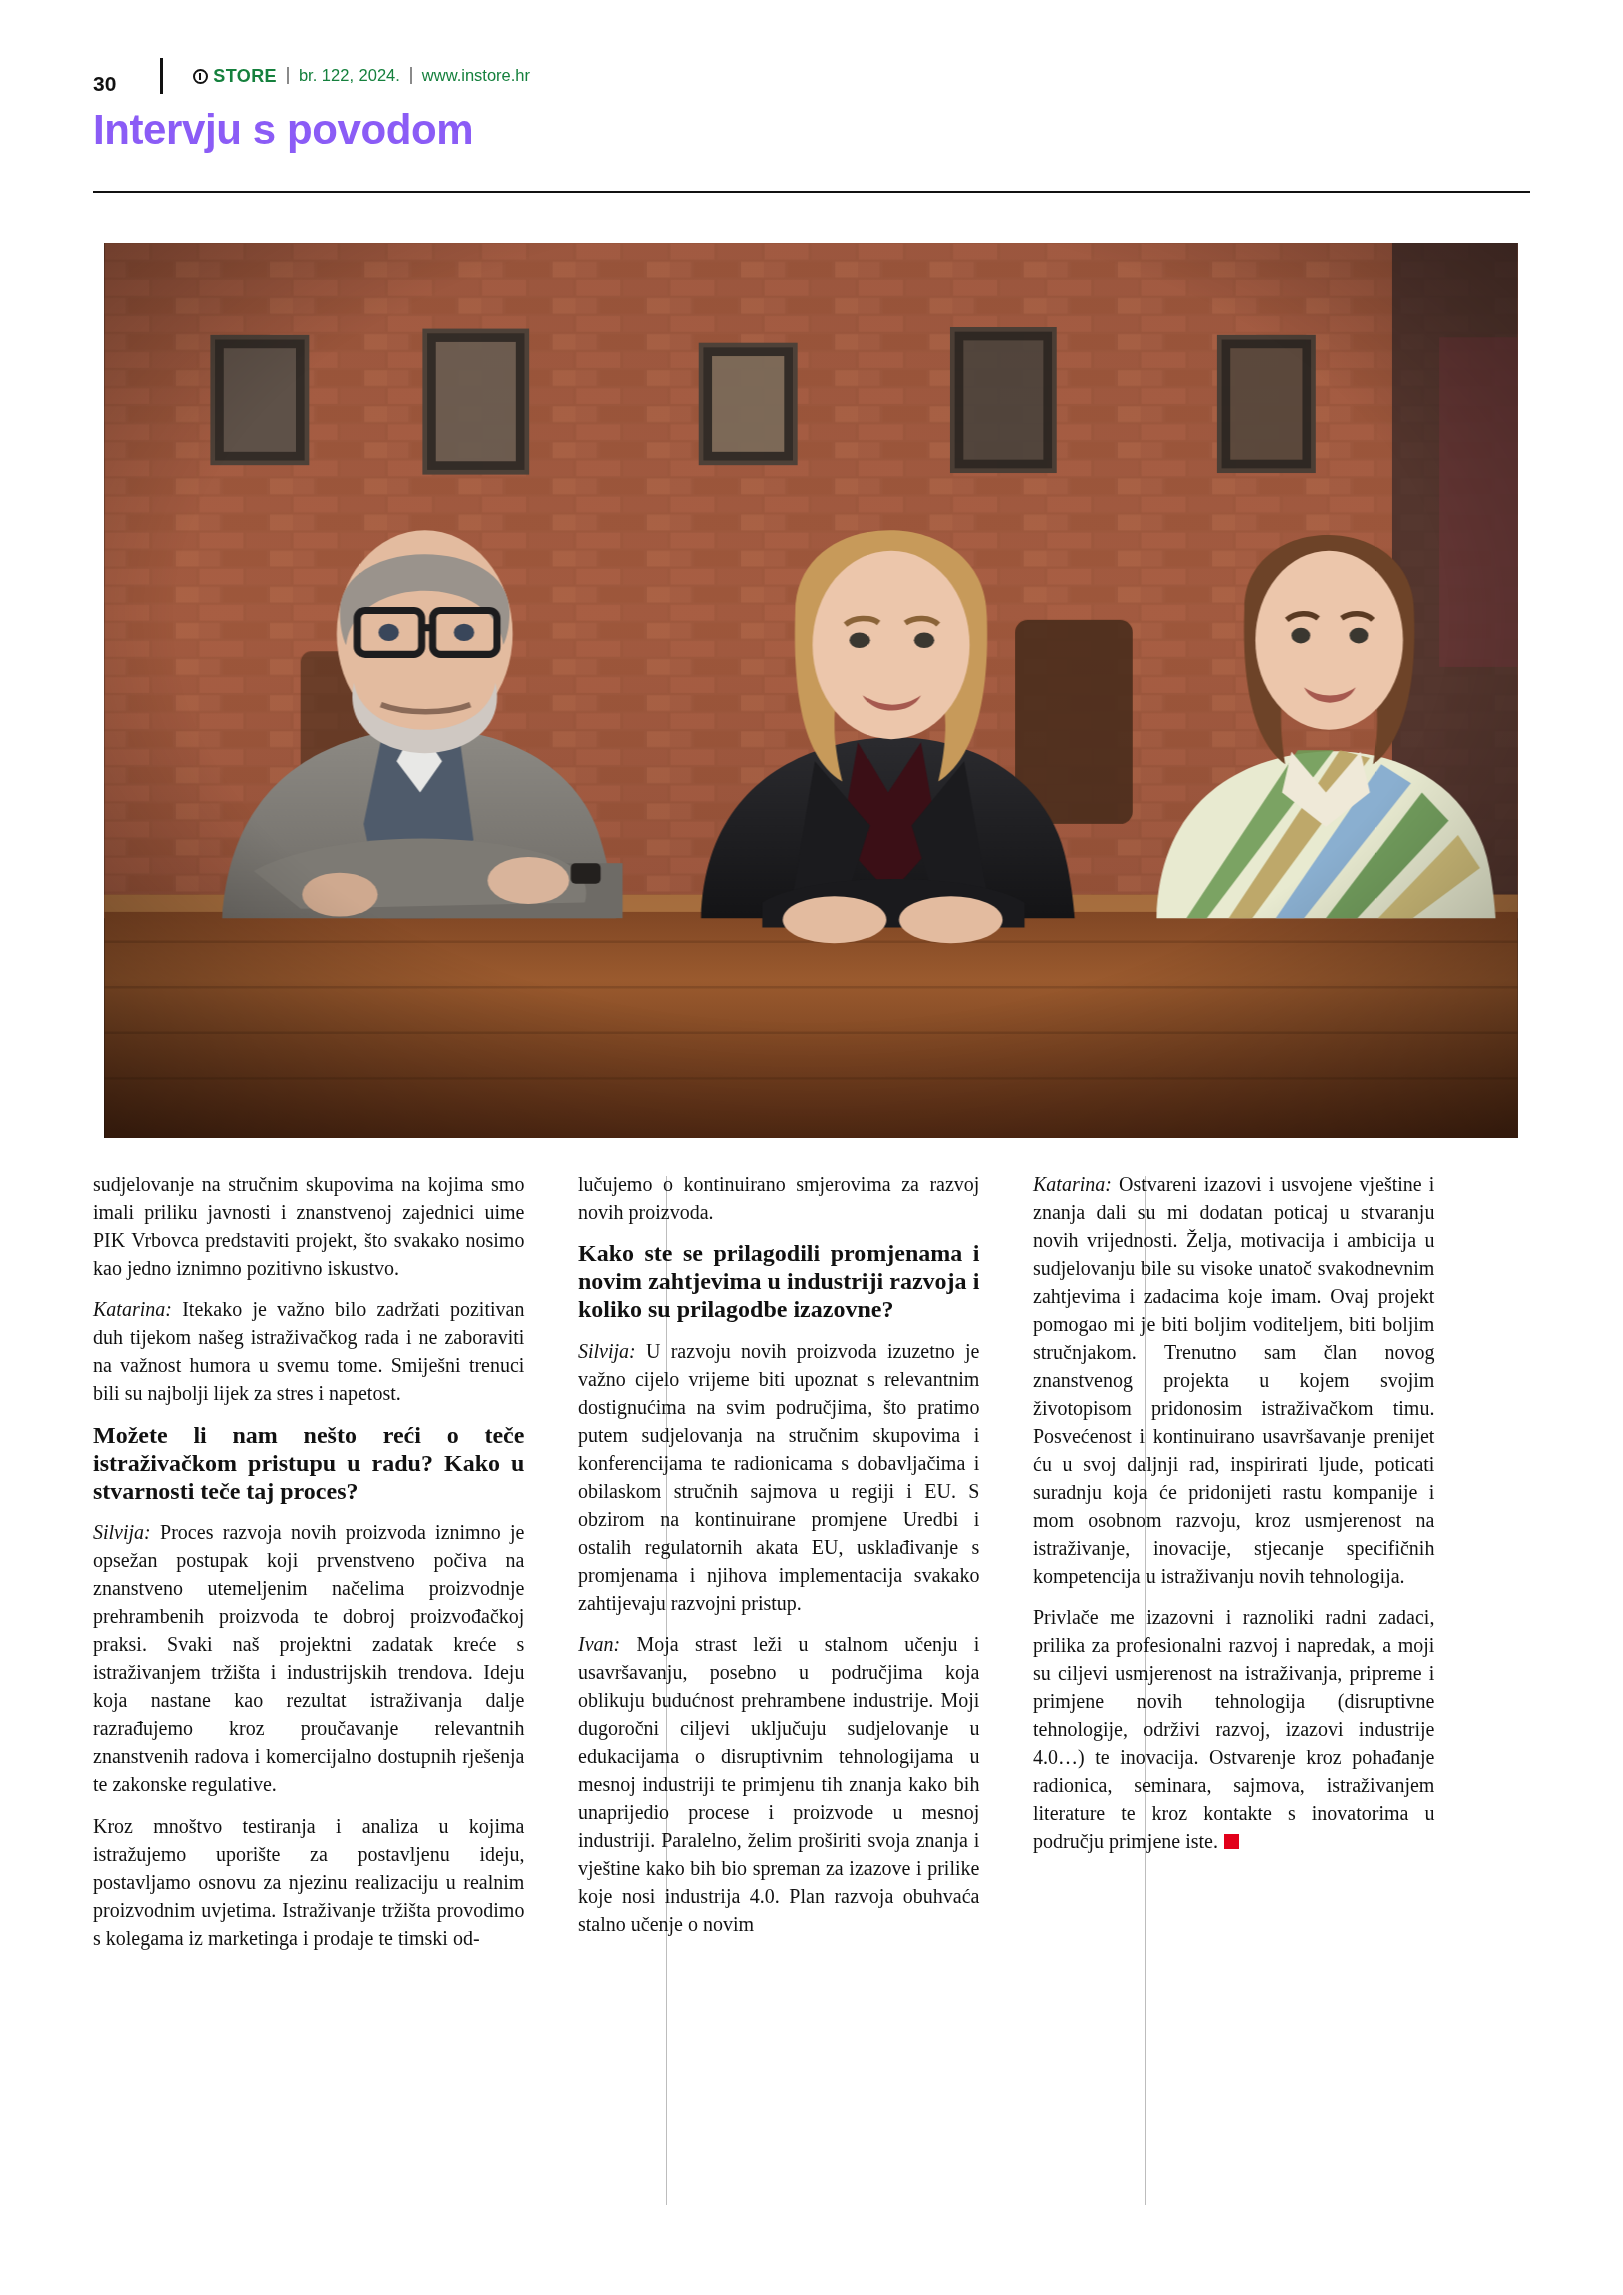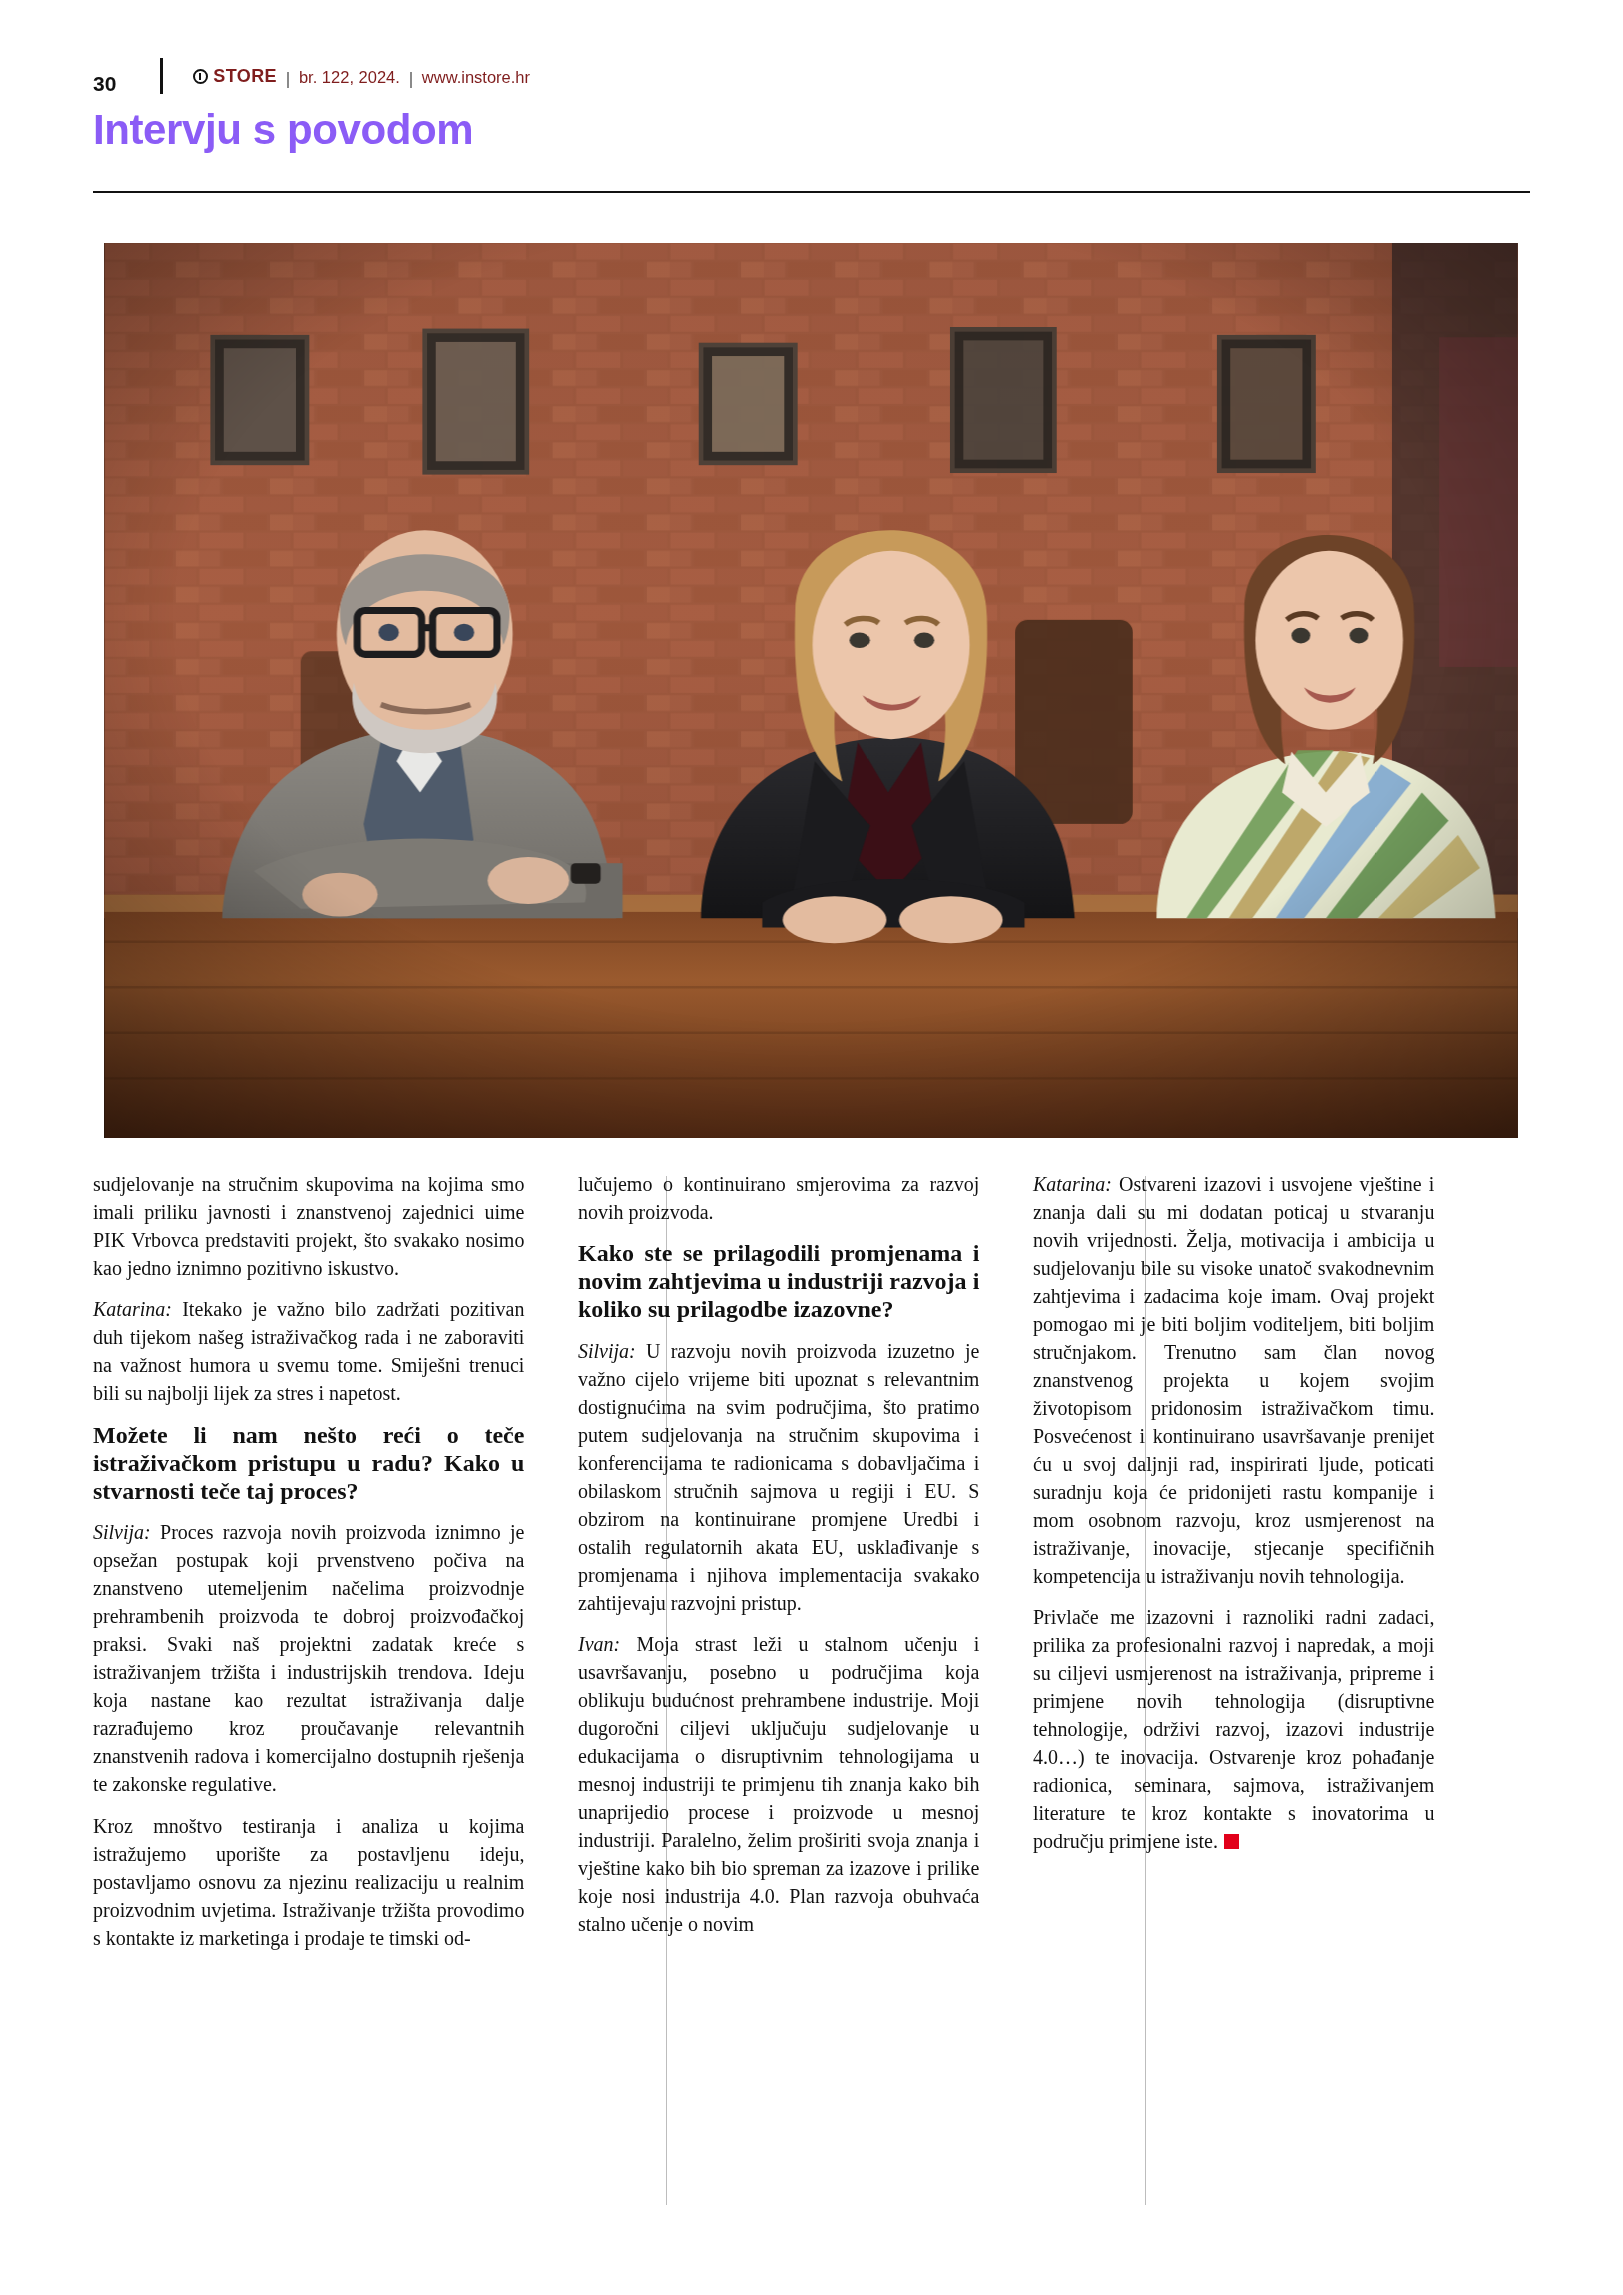--- a/index.html
+++ b/index.html
@@ -46,24 +46,24 @@
   }
   .rule-vert {
     width: 2.4px;
     height: 36px;
     background: #111;
     margin-left: 20.4px;
     margin-right: 30px;
   }
   .brand {
     display: flex;
-    align-items: flex-end;
+    align-items: flex-start;
     font-family: "Liberation Sans", sans-serif;
     font-size: 16.5px;
-    color: #7f1d1d;
+    color: #15803d;
   }
   .brand-logo {
     display: inline-flex;
     align-items: center;
     font-weight: bold;
     font-size: 18px;
     letter-spacing: 0.4px;
   }
   .brand-logo .mark {
     display: inline-block;
@@ -338,21 +338,21 @@
 
   <div class="columns">
     <div class="col-divider div1"></div>
     <div class="col-divider div2"></div>
 
     <div class="col" id="col-0">
         <p>sudjelovanje na stručnim skupovima na kojima smo imali priliku javnosti i znanstvenoj zajednici uime PIK Vrbovca predstaviti projekt, što svakako nosimo kao jedno iznimno pozitivno iskustvo.</p>
         <p><span class="spk">Katarina:</span><span> Itekako je važno bilo zadržati pozitivan duh tijekom našeg istraživačkog rada i ne zaboraviti na važnost humora u svemu tome. Smiješni trenuci bili su najbolji lijek za stres i napetost.</span></p>
         <p class="q">Možete li nam nešto reći o teče istraživačkom pristupu u radu? Kako u stvarnosti teče taj proces?</p>
         <p><span class="spk">Silvija:</span><span> Proces razvoja novih proizvoda iznimno je opsežan postupak koji prvenstveno počiva na znanstveno utemeljenim načelima proizvodnje prehrambenih proizvoda te dobroj proizvođačkoj praksi. Svaki naš projektni zadatak kreće s istraživanjem tržišta i industrijskih trendova. Ideju koja nastane kao rezultat istraživanja dalje razrađujemo kroz proučavanje relevantnih znanstvenih radova i komercijalno dostupnih rješenja te zakonske regulative.</span></p>
-        <p>Kroz mnoštvo testiranja i analiza u kojima istražujemo uporište za postavljenu ideju, postavljamo osnovu za njezinu realizaciju u realnim proizvodnim uvjetima. Istraživanje tržišta provodimo s kontakte iz marketinga i prodaje te timski od-</p>
+        <p>Kroz mnoštvo testiranja i analiza u kojima istražujemo uporište za postavljenu ideju, postavljamo osnovu za njezinu realizaciju u realnim proizvodnim uvjetima. Istraživanje tržišta provodimo s kolegama iz marketinga i prodaje te timski od-</p>
       </div>
     <div class="col" id="col-1">
         <p>lučujemo o kontinuirano smjerovima za razvoj novih proizvoda.</p>
         <p class="q">Kako ste se prilagodili promjenama i novim zahtjevima u industriji razvoja i koliko su prilagodbe izazovne?</p>
         <p><span class="spk">Silvija:</span><span> U razvoju novih proizvoda izuzetno je važno cijelo vrijeme biti upoznat s relevantnim dostignućima na svim područjima, što pratimo putem sudjelovanja na stručnim skupovima i konferencijama te radionicama s dobavljačima i obilaskom stručnih sajmova u regiji i EU. S obzirom na kontinuirane promjene Uredbi i ostalih regulatornih akata EU, usklađivanje s promjenama i njihova implementacija svakako zahtijevaju razvojni pristup.</span></p>
         <p><span class="spk">Ivan:</span><span> Moja strast leži u stalnom učenju i usavršavanju, posebno u područjima koja oblikuju budućnost prehrambene industrije. Moji dugoročni ciljevi uključuju sudjelovanje u edukacijama o disruptivnim tehnologijama u mesnoj industriji te primjenu tih znanja kako bih unaprijedio procese i proizvode u mesnoj industriji. Paralelno, želim proširiti svoja znanja i vještine kako bih bio spreman za izazove i prilike koje nosi industrija 4.0. Plan razvoja obuhvaća stalno učenje o novim</span></p>
       </div>
     <div class="col" id="col-2">
         <p><span class="spk">Katarina:</span><span> Ostvareni izazovi i usvojene vještine i znanja dali su mi dodatan poticaj u stvaranju novih vrijednosti. Želja, motivacija i ambicija u sudjelovanju bile su visoke unatoč svakodnevnim zahtjevima i zadacima koje imam. Ovaj projekt pomogao mi je biti boljim voditeljem, biti boljim stručnjakom. Trenutno sam član novog znanstvenog projekta u kojem svojim životopisom pridonosim istraživačkom timu. Posvećenost i kontinuirano usavršavanje prenijet ću u svoj daljnji rad, inspirirati ljude, poticati suradnju koja će pridonijeti rastu kompanije i mom osobnom razvoju, kroz usmjerenost na istraživanje, inovacije, stjecanje specifičnih kompetencija u istraživanju novih tehnologija.</span></p>
         <p>Privlače me izazovni i raznoliki radni zadaci, prilika za profesionalni razvoj i napredak, a moji su ciljevi usmjerenost na istraživanja, pripreme i primjene novih tehnologija (disruptivne tehnologije, održivi razvoj, izazovi industrije 4.0…) te inovacija. Ostvarenje kroz pohađanje radionica, seminara, sajmova, istraživanjem literature te kroz kontakte s inovatorima u području primjene iste.<span class="endmark"></span></p>

